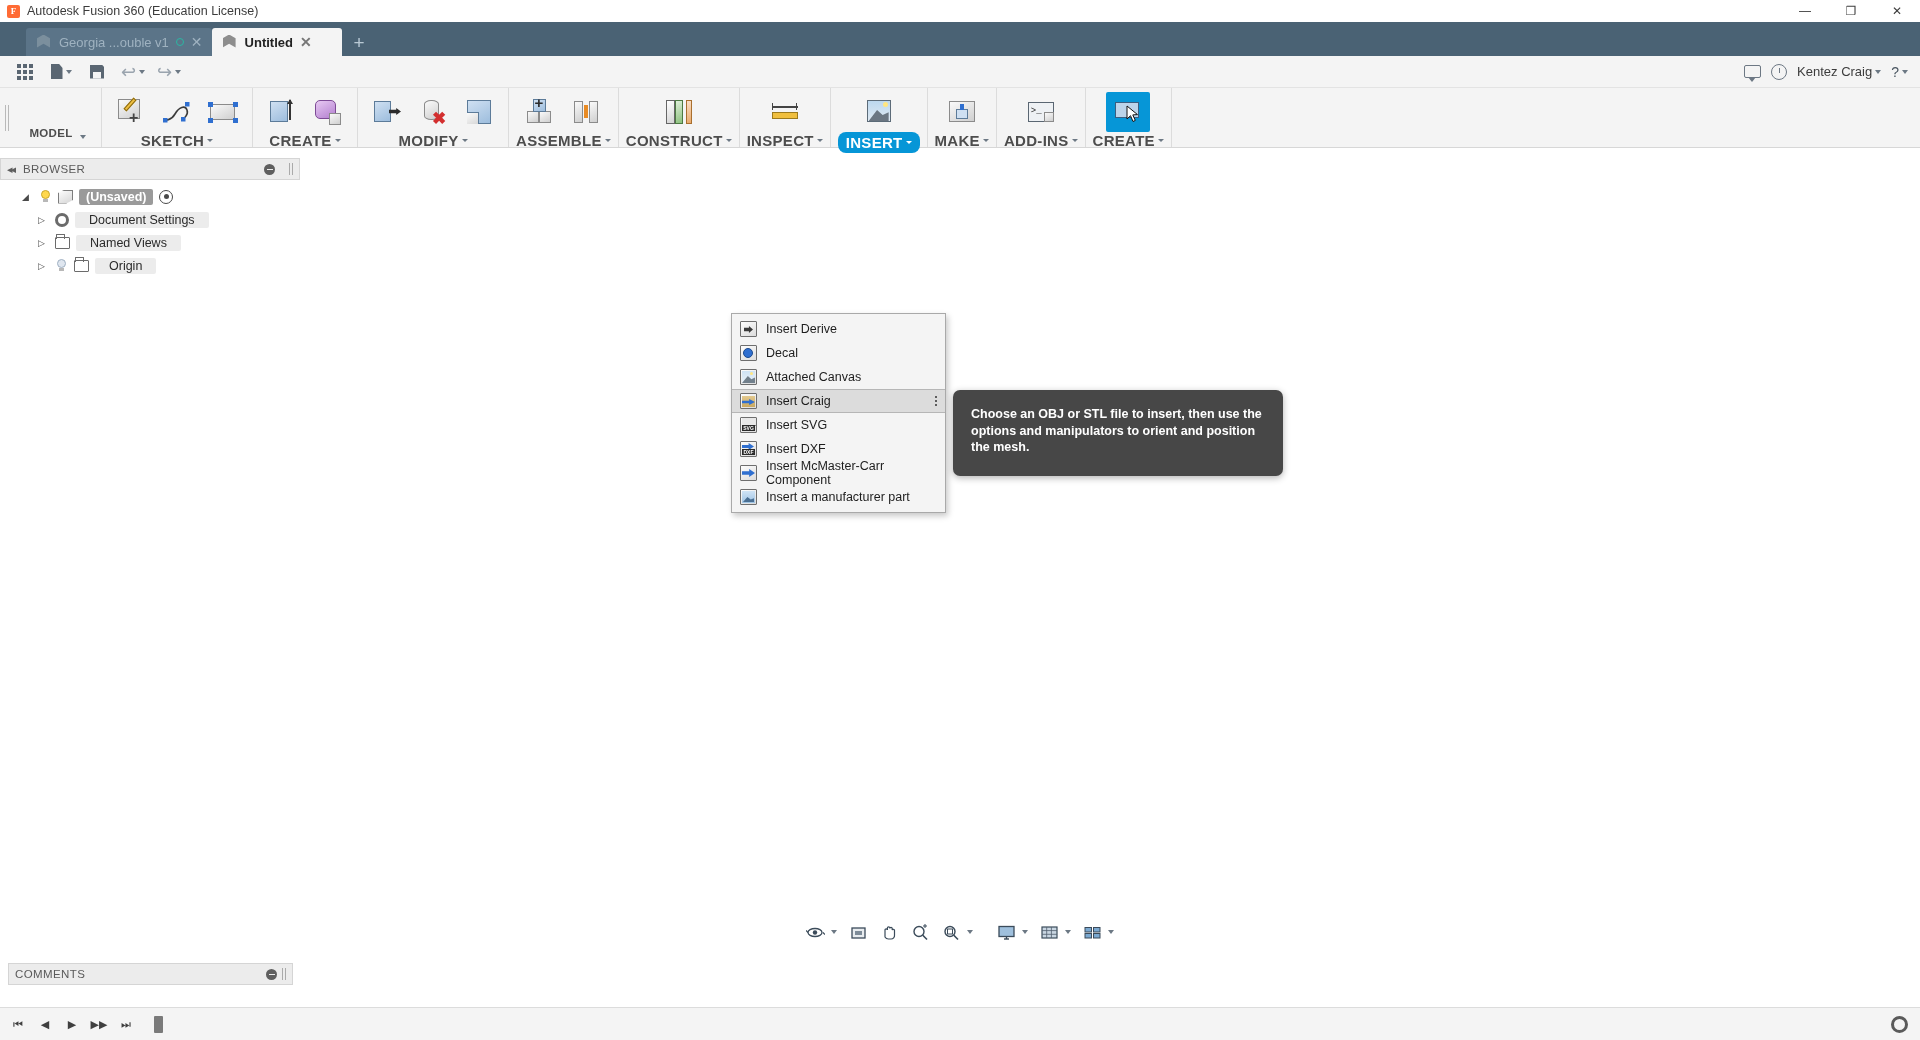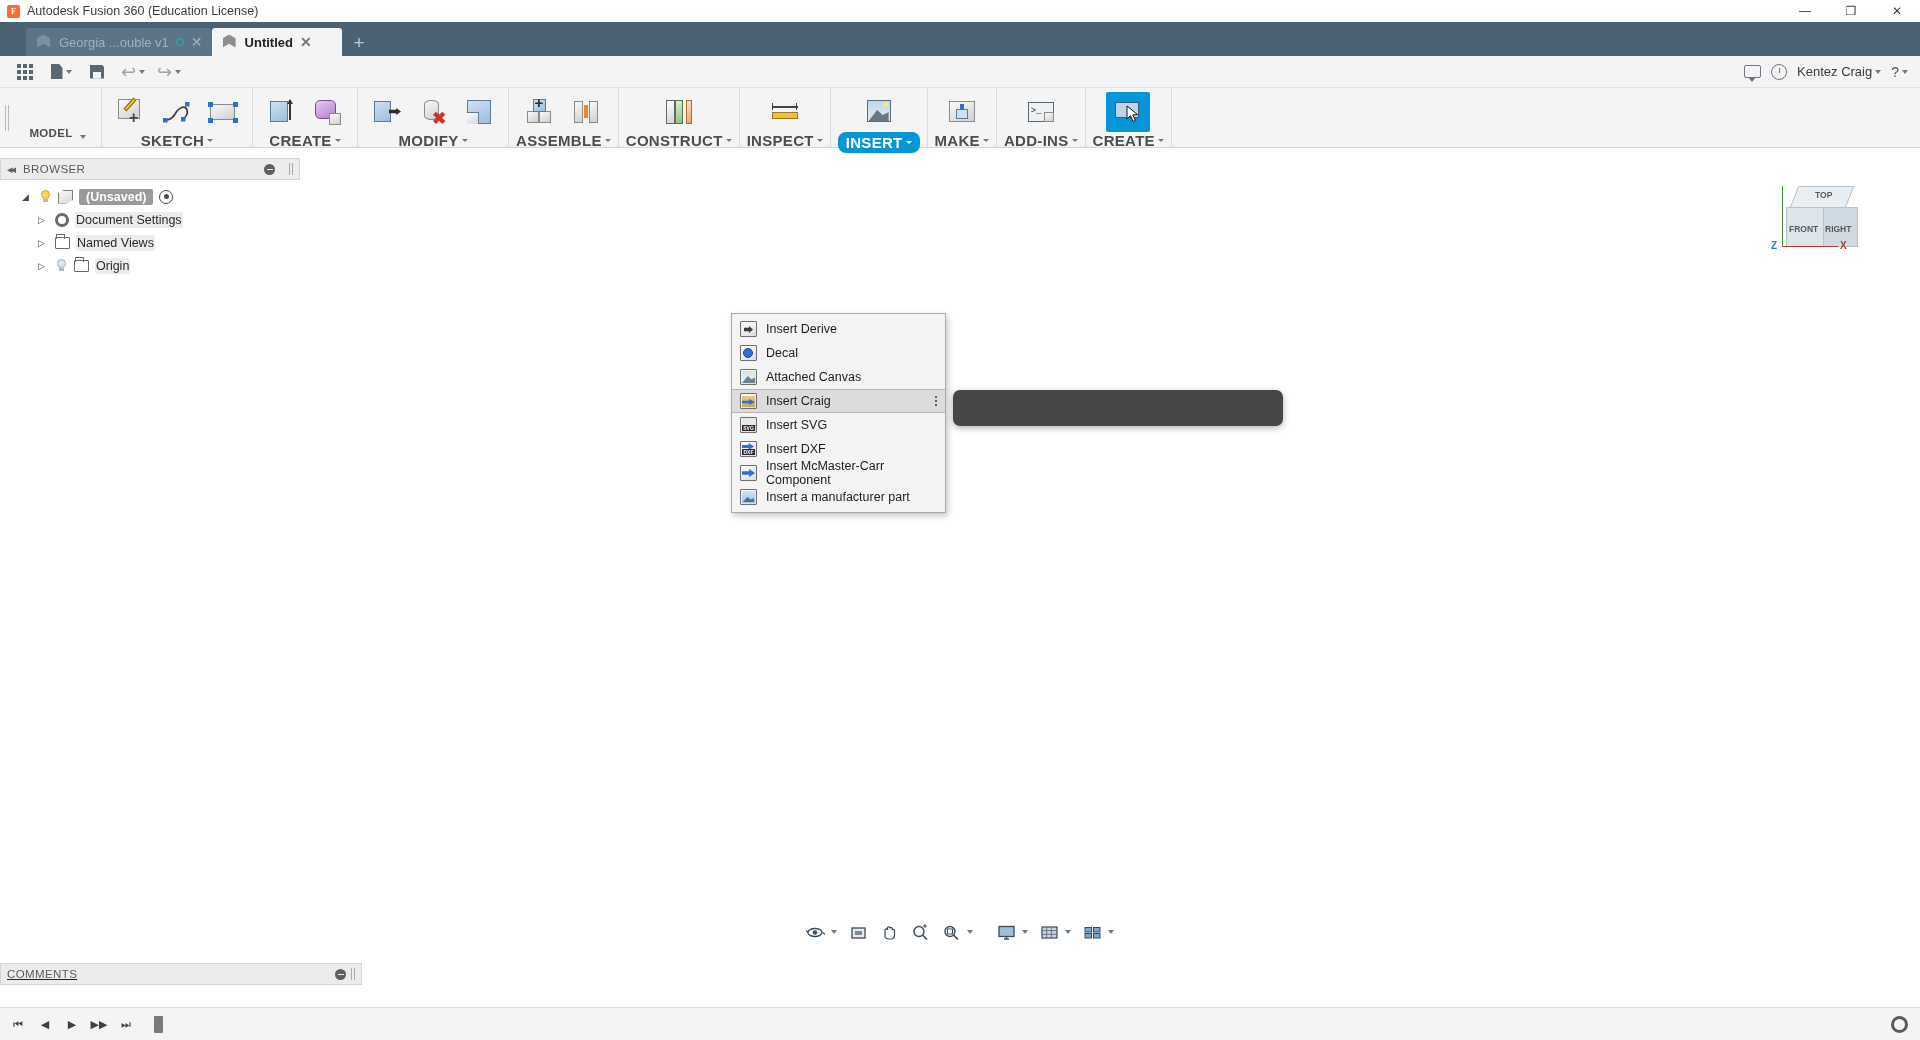--- a/index.html
+++ b/index.html
@@ -139,21 +139,21 @@
   .bulb .s{ width:5px;height:3px;background:#b8b8b8;position:absolute;left:4px;top:9px; }
   .bulb.off .b{ background:#dfe6ef;border-color:#9fb0c2; }
   .cube-sm{ width:15px;height:14px;background:linear-gradient(150deg,#fcfcfc,#d6d6d6);
     border:1.2px solid #7c7c7c;
     clip-path:polygon(0% 25%, 45% 0%, 100% 0%, 100% 75%, 55% 100%, 0% 100%); }
   .gear{ width:14px;height:14px;border-radius:50%;border:3px solid #6b6b6b;position:relative; }
   .folder{ width:15px;height:12px;border:1.4px solid #6b6b6b;border-radius:1px;position:relative; }
   .folder::before{content:"";position:absolute;left:0;top:-4px;width:7px;height:4px;
     border:1.4px solid #6b6b6b;border-bottom:none;border-radius:1px 1px 0 0;}
   .tlabel.sel{ background:#9a9a9a; color:#fff; padding:1px 7px; border-radius:2px; font-weight:bold;}
-  .tlabel.hl{ background:#ececec; padding:1px 1px; border-radius:2px; }
+  .tlabel.hl{ background:#ececec; padding:1px 14px; border-radius:2px; }
   .eye{ width:14px;height:14px;border-radius:50%;border:1.5px solid #4a4a4a;position:relative; }
   .eye::after{content:"";position:absolute;left:3.5px;top:3.5px;width:5px;height:5px;border-radius:50%;background:#4a4a4a;}
 
   
   .menu{
     position:absolute; left:731px; top:155px; width:215px;
     background:#f4f4f4; border:1px solid #a9a9a9; box-shadow:2px 3px 6px rgba(0,0,0,.22);
     padding:3px 0; z-index:40;
   }
   .mitem{ height:24px; display:flex;align-items:center; gap:9px; padding:0 8px; font-size:12.5px; color:#1d1d1d; }
@@ -170,21 +170,21 @@
     background:#474747; color:#fff; border-radius:7px; padding:16px 18px 20px 18px;
     font-size:12.5px; font-weight:bold; line-height:1.32; z-index:45;
     box-shadow:0 2px 7px rgba(0,0,0,.3);
   }
   .tooltip p+p{ margin-top:13px; }
 
   
   .canvas{ position:absolute; left:0; top:158px; right:0; bottom:60px; background:#ffffff; }
 
   
-  .comments{ position:absolute; left:0; bottom:55px; width:362px;text-decoration:underline; }
+  .comments{ position:absolute; left:8px; bottom:55px; width:285px; }
   .cm-head{ height:22px; background:#ececec; border:1px solid #d5d5d5;
     display:flex;align-items:center;padding:0 6px; font-size:11.5px;color:#5a5a5a;letter-spacing:.4px;}
   .cm-head .minus{ margin-left:auto;width:11px;height:11px;border-radius:50%;background:#5f5f5f;position:relative;}
   .cm-head .minus::after{content:"";position:absolute;left:2.5px;top:5px;width:6px;height:1.5px;background:#ececec;}
   .cm-head .grp{ width:4px;height:12px;border-left:1px solid #aaa;border-right:1px solid #aaa;margin-left:5px;}
 
   
   .navbar{ position:absolute; left:50%; transform:translateX(-50%); bottom:33px;
     height:30px; display:flex; align-items:center; gap:2px; padding:0 6px; }
   .nvbtn{ height:26px; display:flex;align-items:center;gap:3px;padding:0 5px;border-radius:2px; }
@@ -487,34 +487,20 @@
     </div>
     <div class="plbl">
       <span>CREATE</span>
       <span class="c"></span>
     </div>
   </div>
 </div>
 
 <div class="canvas">
 
-  <div class="viewcube">
-    <div class="vc-box">
-      <div class="vc-top"></div>
-      <div class="vc-front"></div>
-      <div class="vc-right"></div>
-    </div>
-    <span class="vc-face" style="left:47px;top:22px;">TOP</span>
-    <span class="vc-face" style="left:21px;top:56px;">FRONT</span>
-    <span class="vc-face" style="left:57px;top:56px;">RIGHT</span>
-    <div style="position:absolute;left:14px;top:18px;width:1.4px;height:60px;background:#3b9c3b;"></div>
-    <div style="position:absolute;left:14px;top:78px;width:56px;height:1.4px;background:#c0392b;"></div>
-    <span class="axis" style="left:3px;top:72px;color:#2d7fd3;">Z</span>
-    <span class="axis" style="left:72px;top:72px;color:#c0392b;">X</span>
-  </div>
 
   <div class="menu">
 
     <div class="mitem">
       <div class="mico">
         <div style="position:absolute;left:3px;top:4px;width:9px;height:7px;background:#3a3a3a;clip-path:polygon(0 25%,55% 25%,55% 0,100% 50%,55% 100%,55% 75%,0 75%);"></div>
       </div>
       <span>Insert Derive</span>
     </div>
 
@@ -573,20 +559,21 @@
     <div class="mitem">
       <div class="mico">
         <div style="position:absolute;left:1px;top:1px;right:1px;bottom:1px;background:linear-gradient(#cfe3f5,#9fc4e4);"></div>
         <div style="position:absolute;left:2px;bottom:2px;width:11px;height:5px;background:#4a6f93;clip-path:polygon(0 100%,40% 0,70% 50%,100% 25%,100% 100%);"></div>
       </div>
       <span>Insert a manufacturer part</span>
     </div>
   </div>
 
   <div class="tooltip">
+    <p>Choose an OBJ or STL file to insert, then use the options and manipulators to orient and position the mesh.</p>
   </div>
 
   <div class="navbar">
     <div class="nvbtn">
       <div class="nv-ic">
         <svg width="19" height="17" viewBox="0 0 19 17">
             <ellipse cx="9" cy="8.5" rx="7" ry="4" fill="none" stroke="#3b4b5a" stroke-width="1.3"></ellipse>
             <circle cx="9" cy="8.5" r="2.2" fill="#3b4b5a"></circle>
             <path d="M2 8.5 L0 6.5 M17 8.5 L19 10.5" stroke="#3b4b5a" stroke-width="1.2"></path>
           </svg>

